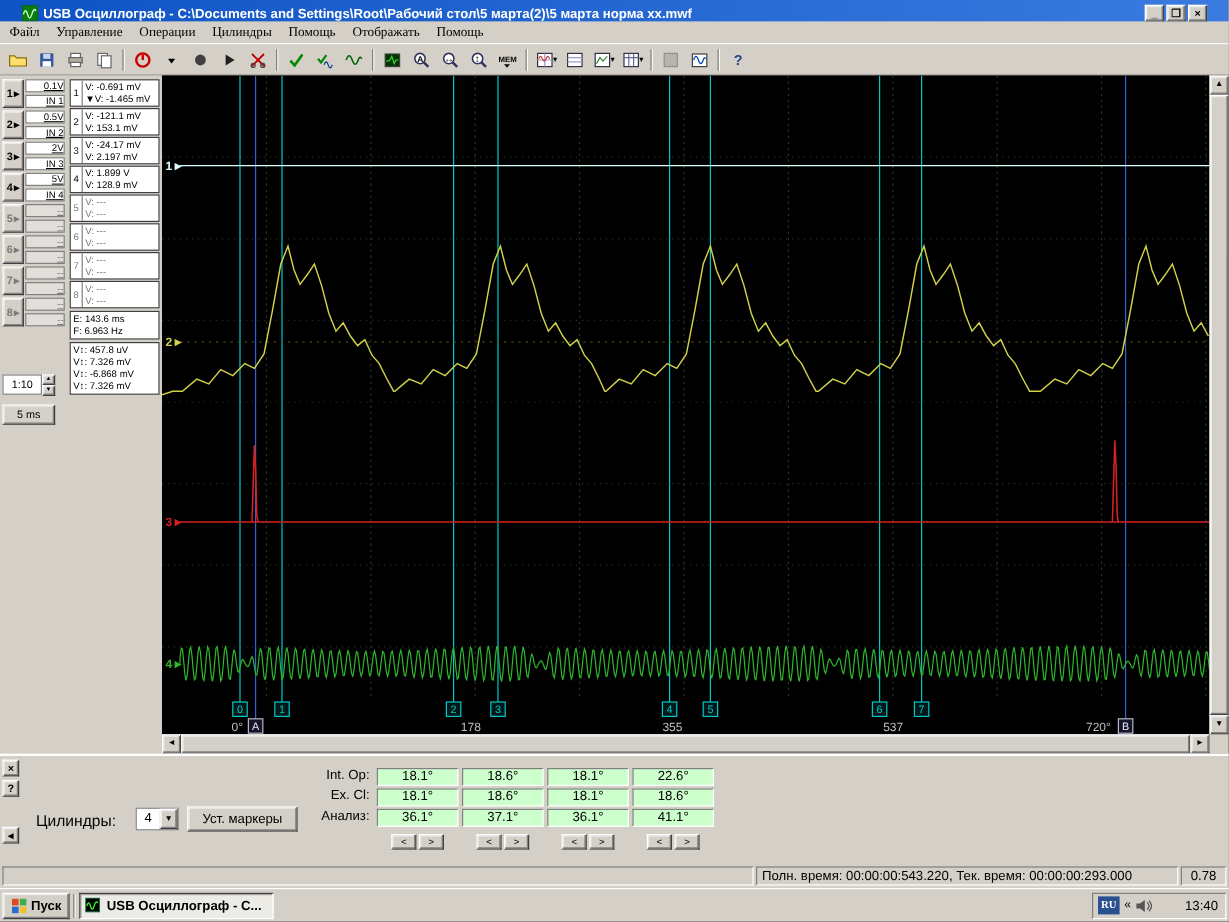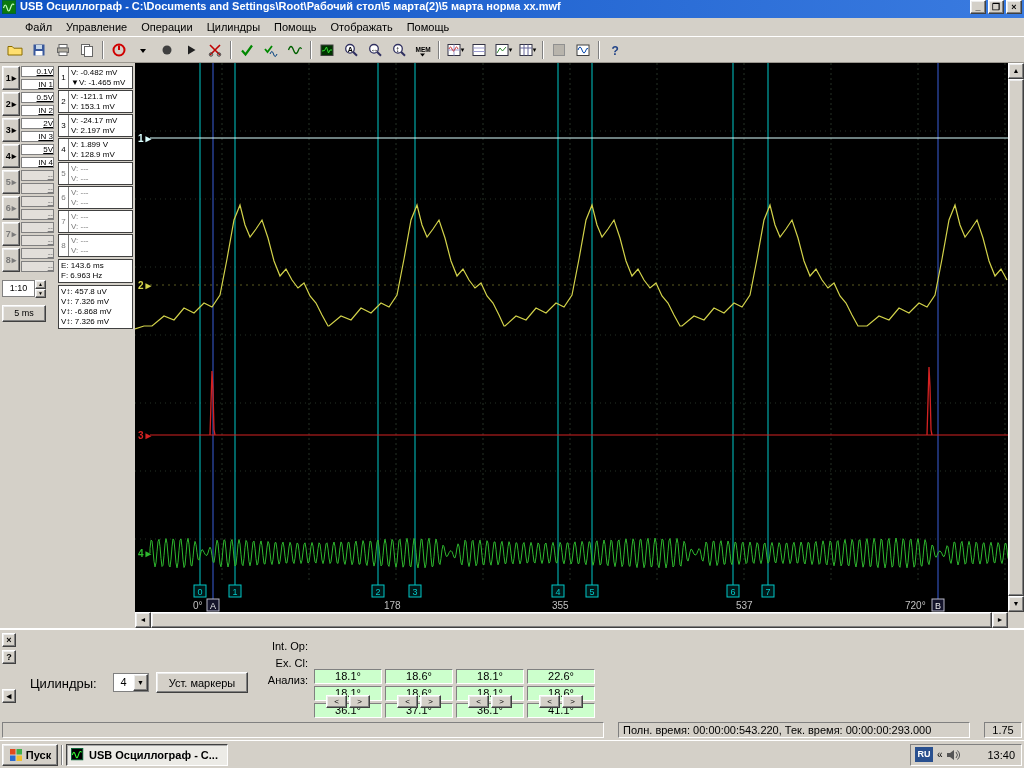--- a/index.html
+++ b/index.html
@@ -7,46 +7,46 @@
   .screen{width:1024px;height:768px;position:relative;overflow:hidden;background:#d4d0c8;
           font-family:"Liberation Sans",sans-serif;font-size:11px;color:#000;}
   
   .raised{background:#d4d0c8;border:1px solid;border-color:#ffffff #404040 #404040 #ffffff;
           box-shadow:inset -1px -1px 0 #808080, inset 1px 1px 0 #ececec;}
   .sunken{border:1px solid;border-color:#808080 #ffffff #ffffff #808080;}
   .pressed{border:1px solid;border-color:#404040 #ffffff #ffffff #404040;background:#ecebe6;
           box-shadow:inset 1px 1px 0 #a8a8a8;}
   
   .titlebar{position:absolute;left:0;top:0;width:100%;height:18px;
-            background:linear-gradient(90deg,#0f53c4,#3a7be0);display:flex;align-items:flex-start;padding:0 2px;}
+            background:linear-gradient(90deg,#0f53c4,#3a7be0);display:flex;align-items:flex-end;padding:0 18px;}
   .title-text{color:#fff;font-weight:bold;font-size:11px;margin-left:4px;flex:1;white-space:nowrap;overflow:hidden;}
   .tb-ctrl{width:16px;height:14px;font-size:9px;line-height:11px;text-align:center;font-weight:bold;margin-left:2px;
            font-family:"Liberation Sans",sans-serif;}
   
   .menubar{position:absolute;top:18px;left:0;width:100%;height:19px;background:#d4d0c8;display:flex;align-items:center;
-           border-bottom:1px solid #ffffff;padding-left:18px;}
+           border-bottom:1px solid #ffffff;padding-left:1px;font-family:Liberation Serif, serif;}
   .menu-item{padding:2px 7px;cursor:default;}
   
   .toolbar{position:absolute;top:37px;left:0;width:100%;height:26px;background:#d4d0c8;display:flex;align-items:center;
            padding-left:3px;border-bottom:1px solid #9a968e;}
   .tb-btn{width:24px;height:22px;background:#d4d0c8;border:1px solid #d4d0c8;display:flex;align-items:center;
           justify-content:center;padding:0;}
   .tb-btn .dd{font-size:7px;margin-left:-1px;}
   .tb-sep{width:2px;height:18px;border-left:1px solid #808080;border-right:1px solid #ffffff;margin:0 3px;}
   
   .main{position:absolute;top:63px;left:0;width:1024px;height:565px;display:flex;background:#d4d0c8;}
   .ch-col{width:57px;padding:3px 1px 0 2px;}
   .ch-row{display:flex;height:24px;margin-bottom:2px;}
   .ch-btn{width:18px;height:24px;font-size:9px;font-weight:bold;display:flex;align-items:center;justify-content:center;gap:1px;padding:0;}
   .ch-vals{display:flex;flex-direction:column;margin-left:1px;justify-content:space-between;}
   .ch-box{display:block;width:33px;height:11px;background:#ffffff;border:1px solid #808080;font-size:8px;
           line-height:9px;text-align:right;white-space:nowrap;overflow:hidden;text-decoration:underline;}
   .dim .ch-box{background:#e2dfda;color:#7a7a7a;}
   .dim .ch-btn{color:#7a7a7a;}
-  .probe{margin-top:8px;width:44px;height:17px;display:flex;}
+  .probe{margin-top:40px;width:44px;height:17px;display:flex;}
   .probe-val{flex:1;background:#fff;border:1px solid #808080;font-size:9px;text-align:center;line-height:15px;}
   .spin{width:11px;display:flex;flex-direction:column;}
   .spin i{flex:1;font-style:normal;font-size:5px;line-height:7px;text-align:center;}
   .timebase{margin-top:8px;width:44px;height:17px;font-size:9px;text-align:center;line-height:15px;}
   .meas-col{width:78px;padding:3px 2px 0 1px;}
   .meas-row{display:flex;background:#fff;border:1px solid #404040;margin-bottom:1px;height:23px;overflow:hidden;}
   .meas-row.dim{color:#7a7a7a;}
   .meas-num{width:10px;border-right:1px solid #808080;font-size:8px;text-align:center;line-height:21px;}
   .meas-lines{flex:1;font-size:8px;line-height:10px;padding:1px 0 0 2px;white-space:nowrap;}
   .meas-box{background:#fff;border:1px solid #404040;margin-top:2px;font-size:8px;line-height:10px;padding:1px 0 1px 2px;white-space:nowrap;}
@@ -65,42 +65,42 @@
   .bp-side .sq.gap{margin-top:22px;}
   .cyl-label{position:absolute;left:30px;top:46px;font-size:13px;}
   .cyl-select{position:absolute;left:113px;top:43px;width:36px;height:19px;display:flex;background:#fff;border:1px solid #808080;}
   .cyl-select .val{flex:1;text-align:center;line-height:17px;font-size:11px;}
   .cyl-select .arrow{width:15px;font-size:7px;line-height:15px;text-align:center;}
   .set-markers{position:absolute;left:156px;top:42px;width:92px;height:21px;font-size:11px;text-align:center;padding:0;}
   .phase-table{position:absolute;left:250px;top:10px;}
   .pt-row{display:flex;height:17px;align-items:flex-start;}
   .pt-label{width:64px;text-align:right;padding-right:6px;font-size:11px;}
   .pt-cell{width:68px;height:15px;margin-right:3px;background:#ccffcc;border:1px solid;border-color:#808080 #ffffff #ffffff #808080;
-           text-align:center;font-size:11px;line-height:13px;margin-top:29px;}
+           text-align:center;font-size:11px;line-height:13px;}
   .pt-nav{margin-top:4px;height:14px;}
   .pt-label-sp{width:64px;}
   .pt-navcell{width:68px;margin-right:3px;display:flex;justify-content:center;gap:2px;}
   .nav-btn{width:21px;height:13px;font-size:8px;line-height:10px;text-align:center;padding:0;}
   
-  .statusbar{position:absolute;top:720px;left:0;width:1024px;height:20px;background:#d4d0c8;display:flex;gap:14px;padding:2px;}
+  .statusbar{position:absolute;top:720px;left:0;width:1024px;height:20px;background:#d4d0c8;display:flex;gap:2px;padding:2px;}
   .status-cell{height:16px;line-height:14px;font-size:11px;padding:0 4px;white-space:nowrap;overflow:hidden;}
   .status-left{flex:1;}
   .status-time{width:352px;}
   .status-scale{width:38px;text-align:center;}
   
   .taskbar{position:absolute;top:740px;left:0;width:1024px;height:28px;background:#d4d0c8;border-top:1px solid #ffffff;
            display:flex;align-items:center;gap:3px;padding:0 2px;}
   .start-btn{width:56px;height:22px;display:flex;align-items:center;justify-content:center;gap:3px;font-weight:bold;font-size:11px;padding:0;}
   .tk-sep{width:2px;height:20px;border-left:1px solid #808080;border-right:1px solid #ffffff;}
   .task-btn{height:22px;display:flex;align-items:center;gap:4px;padding:0 4px;font-size:11px;white-space:nowrap;overflow:hidden;}
   .task-1{width:186px;}
   .task-2{width:162px;font-weight:bold;}
   .tk-spacer{flex:1;}
   .tray{height:22px;display:flex;align-items:center;gap:4px;padding:0 6px 0 4px;}
-  .lang-box{width:18px;height:15px;background:#29508f;color:#fff;font-size:9px;font-weight:bold;text-align:center;line-height:15px;}
+  .lang-box{width:18px;height:15px;background:#29508f;color:#fff;font-size:9px;font-weight:bold;text-align:center;line-height:15px;font-family:Liberation Serif, serif;}
   .chev{font-size:10px;}
   .tray-time{font-size:11px;margin-left:23px;}
 </style>
 </head>
 <body>
 
 <div class="screen">
 
   <div class="titlebar">
     <svg width="14" height="14" viewBox="0 0 14 14">
@@ -354,21 +354,21 @@
         </div><div class="probe">
           <span class="probe-val">1:10</span>
           <span class="spin">
             <i class="raised">▲</i>
             <i class="raised">▼</i>
           </span>
         </div><button class="timebase raised">5 ms</button></div>
     <div class="meas-col">
         <div class="meas-row">
           <span class="meas-num">1</span>
-          <span class="meas-lines"><span>V: -0.482 mV</span><br><span>▼V: -1.465 mV</span></span>
+          <span class="meas-lines"><span>V: -0.691 mV</span><br><span>▼V: -1.465 mV</span></span>
         </div>
         <div class="meas-row">
           <span class="meas-num">2</span>
           <span class="meas-lines"><span>V: -121.1 mV</span><br><span>V: 153.1 mV</span></span>
         </div>
         <div class="meas-row">
           <span class="meas-num">3</span>
           <span class="meas-lines"><span>V: -24.17 mV</span><br><span>V: 2.197 mV</span></span>
         </div>
         <div class="meas-row">
@@ -526,21 +526,21 @@
             <button class="nav-btn raised">&lt;</button>
             <button class="nav-btn raised">&gt;</button>
           </span>
         </div>
       </div>
   </div>
 
   <div class="statusbar">
     <span class="status-cell sunken status-left"></span>
     <span class="status-cell sunken status-time">Полн. время: 00:00:00:543.220, Тек. время: 00:00:00:293.000</span>
-    <span class="status-cell sunken status-scale">1.75</span>
+    <span class="status-cell sunken status-scale">0.78</span>
   </div>
 
   <div class="taskbar">
     <button class="start-btn raised">
       <svg width="14" height="14" viewBox="0 0 14 14">
         <rect x="1" y="1" width="5.5" height="5.5" fill="#e04a1e"></rect>
         <rect x="7.5" y="1" width="5.5" height="5.5" fill="#3fae49"></rect>
         <rect x="1" y="7.5" width="5.5" height="5.5" fill="#2a6bd0"></rect>
         <rect x="7.5" y="7.5" width="5.5" height="5.5" fill="#f0c030"></rect>
       </svg>

